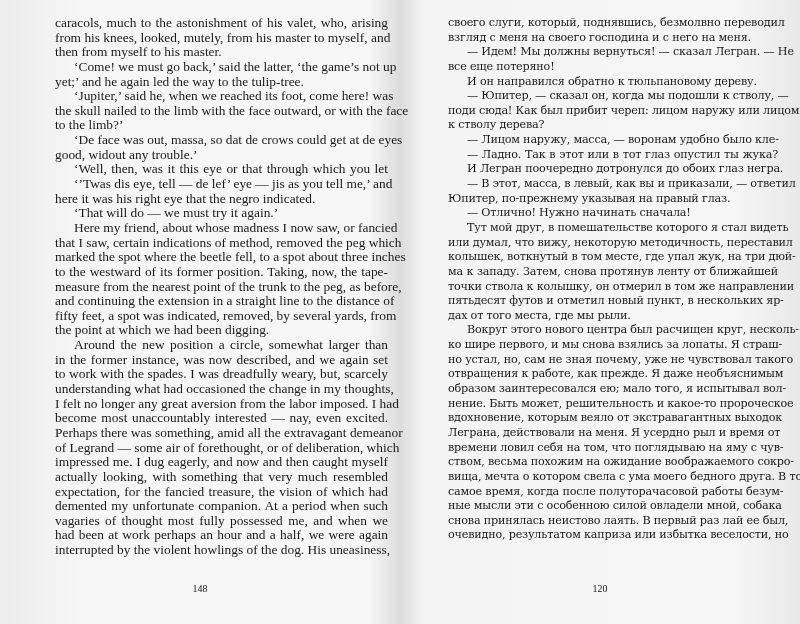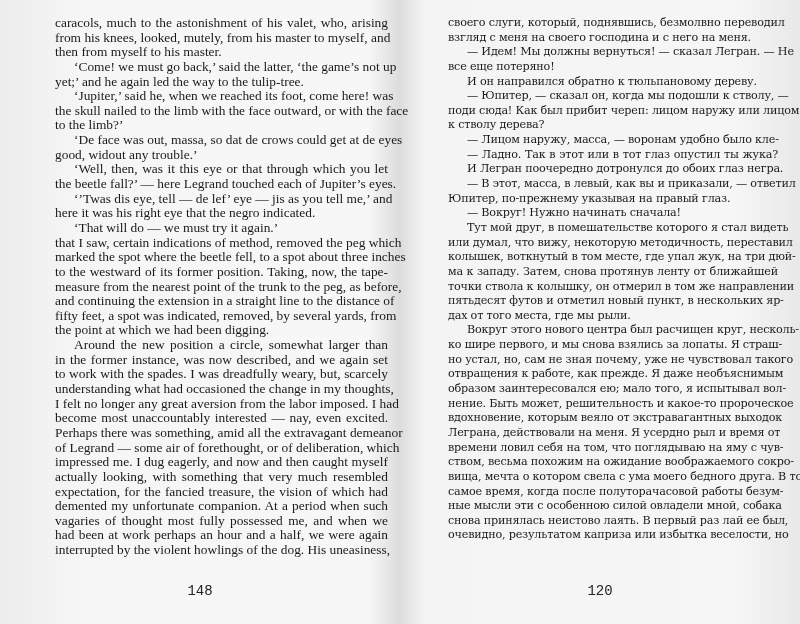--- a/index.html
+++ b/index.html
@@ -22,44 +22,44 @@
       text-align: justify;
     }
     .page-left .text-block { left: 55px; width: 333px; font-family: "Liberation Serif", serif; font-size: 13.4px; }
     .page-right .text-block { left: 48px; width: 330px; font-family: "DejaVu Serif", serif; font-size: 11.2px; letter-spacing: -0.2px; }
     .line { display: block; white-space: nowrap; text-align: justify; text-align-last: justify; height: 14.65px; overflow: visible; }
     .line.last { text-align-last: left; }
     .line.indent { padding-left: 19px; }
     .page-right .line.indent { padding-left: 19px; }
     .page-number {
       position: absolute; top: 583px; width: 400px; text-align: center;
-      font-family: Liberation Mono, monospace; font-size: 14px; color: #222;
+      font-family: Liberation Serif, serif; font-size: 10px; color: #222;
     }
   </style>
 </head>
 <body>
 
 <div class="spread">
   <div class="page page-left">
     <div class="text-block" id="left-text">
         <span class="line">caracols, much to the astonishment of his valet, who, arising</span>
         <span class="line">from his knees, looked, mutely, from his master to myself, and</span>
         <span class="line last">then from myself to his master.</span>
         <span class="line indent">‘Come! we must go back,’ said the latter, ‘the game’s not up</span>
         <span class="line last">yet;’ and he again led the way to the tulip-tree.</span>
         <span class="line indent">‘Jupiter,’ said he, when we reached its foot, come here! was</span>
         <span class="line">the skull nailed to the limb with the face outward, or with the face</span>
         <span class="line last">to the limb?’</span>
         <span class="line indent">‘De face was out, massa, so dat de crows could get at de eyes</span>
         <span class="line last">good, widout any trouble.’</span>
         <span class="line indent">‘Well, then, was it this eye or that through which you let</span>
-        <span class="line last">the beetle fall?’ — here Legrand touched each of Jupiter’s eyes.</span>
         <span class="line indent">‘’Twas dis eye, tell — de lef’ eye — jis as you tell me,’ and</span>
         <span class="line last">here it was his right eye that the negro indicated.</span>
         <span class="line indent last">‘That will do — we must try it again.’</span>
+        <span class="line indent">Here my friend, about whose madness I now saw, or fancied</span>
         <span class="line">that I saw, certain indications of method, removed the peg which</span>
         <span class="line">marked the spot where the beetle fell, to a spot about three inches</span>
         <span class="line">to the westward of its former position. Taking, now, the tape-</span>
         <span class="line">measure from the nearest point of the trunk to the peg, as before,</span>
         <span class="line">and continuing the extension in a straight line to the distance of</span>
         <span class="line">fifty feet, a spot was indicated, removed, by several yards, from</span>
         <span class="line last">the point at which we had been digging.</span>
         <span class="line indent">Around the new position a circle, somewhat larger than</span>
         <span class="line">in the former instance, was now described, and we again set</span>
         <span class="line">to work with the spades. I was dreadfully weary, but, scarcely</span>
@@ -86,21 +86,21 @@
         <span class="line last">все еще потеряно!</span>
         <span class="line indent last">И он направился обратно к тюльпановому дереву.</span>
         <span class="line indent">— Юпитер, — сказал он, когда мы подошли к стволу, —</span>
         <span class="line">поди сюда! Как был прибит череп: лицом наружу или лицом</span>
         <span class="line last">к стволу дерева?</span>
         <span class="line indent">— Лицом наружу, масса, — воронам удобно было кле-</span>
         <span class="line indent">— Ладно. Так в этот или в тот глаз опустил ты жука?</span>
         <span class="line indent">И Легран поочередно дотронулся до обоих глаз негра.</span>
         <span class="line indent">— В этот, масса, в левый, как вы и приказали, — ответил</span>
         <span class="line last">Юпитер, по-прежнему указывая на правый глаз.</span>
-        <span class="line indent last">— Вокруг! Нужно начинать сначала!</span>
+        <span class="line indent last">— Отлично! Нужно начинать сначала!</span>
         <span class="line indent">Тут мой друг, в помешательстве которого я стал видеть</span>
         <span class="line">или думал, что вижу, некоторую методичность, переставил</span>
         <span class="line">колышек, воткнутый в том месте, где упал жук, на три дюй-</span>
         <span class="line">ма к западу. Затем, снова протянув ленту от ближайшей</span>
         <span class="line">точки ствола к колышку, он отмерил в том же направлении</span>
         <span class="line">пятьдесят футов и отметил новый пункт, в нескольких яр-</span>
         <span class="line last">дах от того места, где мы рыли.</span>
         <span class="line indent">Вокруг этого нового центра был расчищен круг, несколь-</span>
         <span class="line">ко шире первого, и мы снова взялись за лопаты. Я страш-</span>
         <span class="line">но устал, но, сам не зная почему, уже не чувствовал такого</span>

